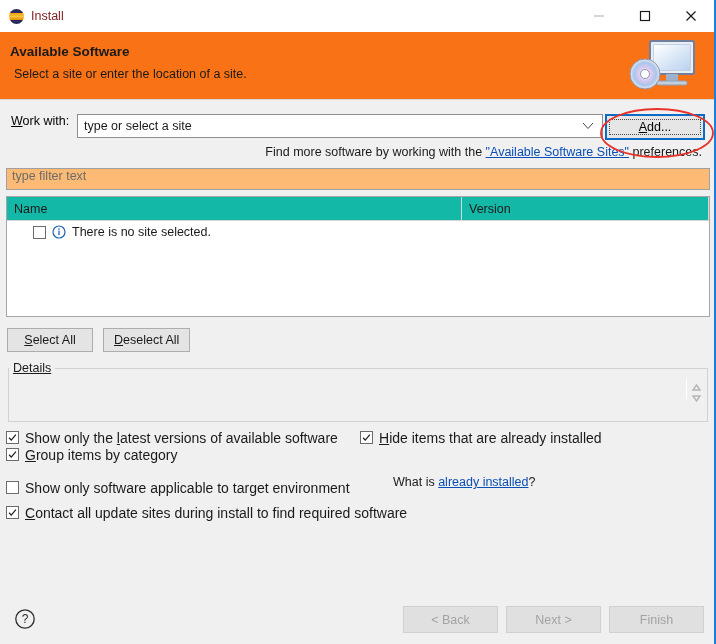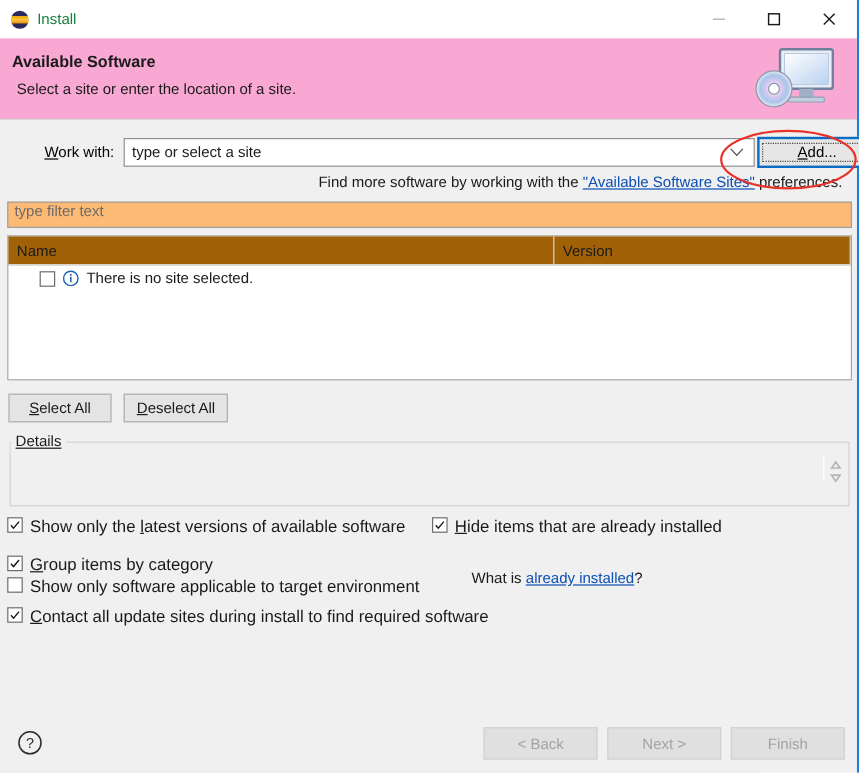--- a/index.html
+++ b/index.html
@@ -47,40 +47,40 @@
     border-radius: 50%;
     background: linear-gradient(to bottom,
       #2b2a5e 0%, #2b2a5e 27%,
       #f0a500 28%, #f6c344 50%, #e89400 70%,
       #2b2a5e 71%, #2b2a5e 100%);
     display: inline-block;
     flex: 0 0 auto;
   }
   .title-text {
     font-size: 12.5px;
-    color: #15803d;
+    color: #7f1d1d;
     line-height: 1;
   }
   .win-btns {
     display: flex;
     height: 32px;
     flex: 0 0 auto;
   }
   .win-btn {
     width: 46px;
     height: 32px;
     display: flex;
     align-items: center;
     justify-content: center;
   }
   .win-btn svg { display: block; }
 
   
   .header {
-    background: #f9a8d4;
+    background: #f97316;
     height: 67px;
     position: relative;
     border-bottom: 1px solid #d8d8d8;
     flex: 0 0 auto;
   }
   .header-title {
     position: absolute;
     left: 10px;
     top: 12px;
     font-weight: bold;
@@ -108,22 +108,20 @@
     flex: 1 1 auto;
     background: #f0f0f0;
   }
 
   
   .workwith-row {
     position: absolute;
     left: 0; top: 14px; right: 0;
     height: 26px;
     display: flex;
-    align-items: center;
-    margin-left: 26px;
   }
   .workwith-label {
     margin-left: 11px;
     width: 66px;
     font-size: 12.5px;
   }
   .combo {
     position: relative;
     height: 24px;
     width: 526px;
@@ -218,21 +216,21 @@
     width: 704px;
     height: 121px;
     background: #ffffff;
     border: 1px solid #a6a6a6;
     box-sizing: border-box;
   }
   .table-head {
     display: flex;
     height: 23px;
     border-bottom: 1px solid #d6d6d6;
-    background: #a16207;
+    background: #14b8a6;
   }
   .th {
     font-size: 12.5px;
     color: #1a1a1a;
     display: flex;
     align-items: center;
     padding-left: 7px;
     box-sizing: border-box;
   }
   .th-name { width: 455px; border-right: 1px solid #d6d6d6; }
@@ -491,21 +489,21 @@
 
     <div class="options">
 
       <div class="opt opt-left" style="top:0px">
         <svg class="cb" viewBox="0 0 13 13">
             <path d="M2.5 6.8 L5 9.6 L10.5 3.2" fill="none" stroke="#1a1a1a" stroke-width="1.4"></path>
           </svg>
         <span><span>Show only the </span><span class="u">l</span><span>atest versions of available software</span></span>
       </div>
 
-      <div class="opt opt-left" style="top:32px">
+      <div class="opt opt-left" style="top:17px">
         <svg class="cb" viewBox="0 0 13 13">
             <path d="M2.5 6.8 L5 9.6 L10.5 3.2" fill="none" stroke="#1a1a1a" stroke-width="1.4"></path>
           </svg>
         <span><span></span><span class="u">G</span><span>roup items by category</span></span>
       </div>
 
       <div class="opt opt-left" style="top:50px">
         <svg class="cb" viewBox="0 0 13 13"></svg>
         <span><span></span><span>S</span><span>how only software applicable to target environment</span></span>
       </div>

